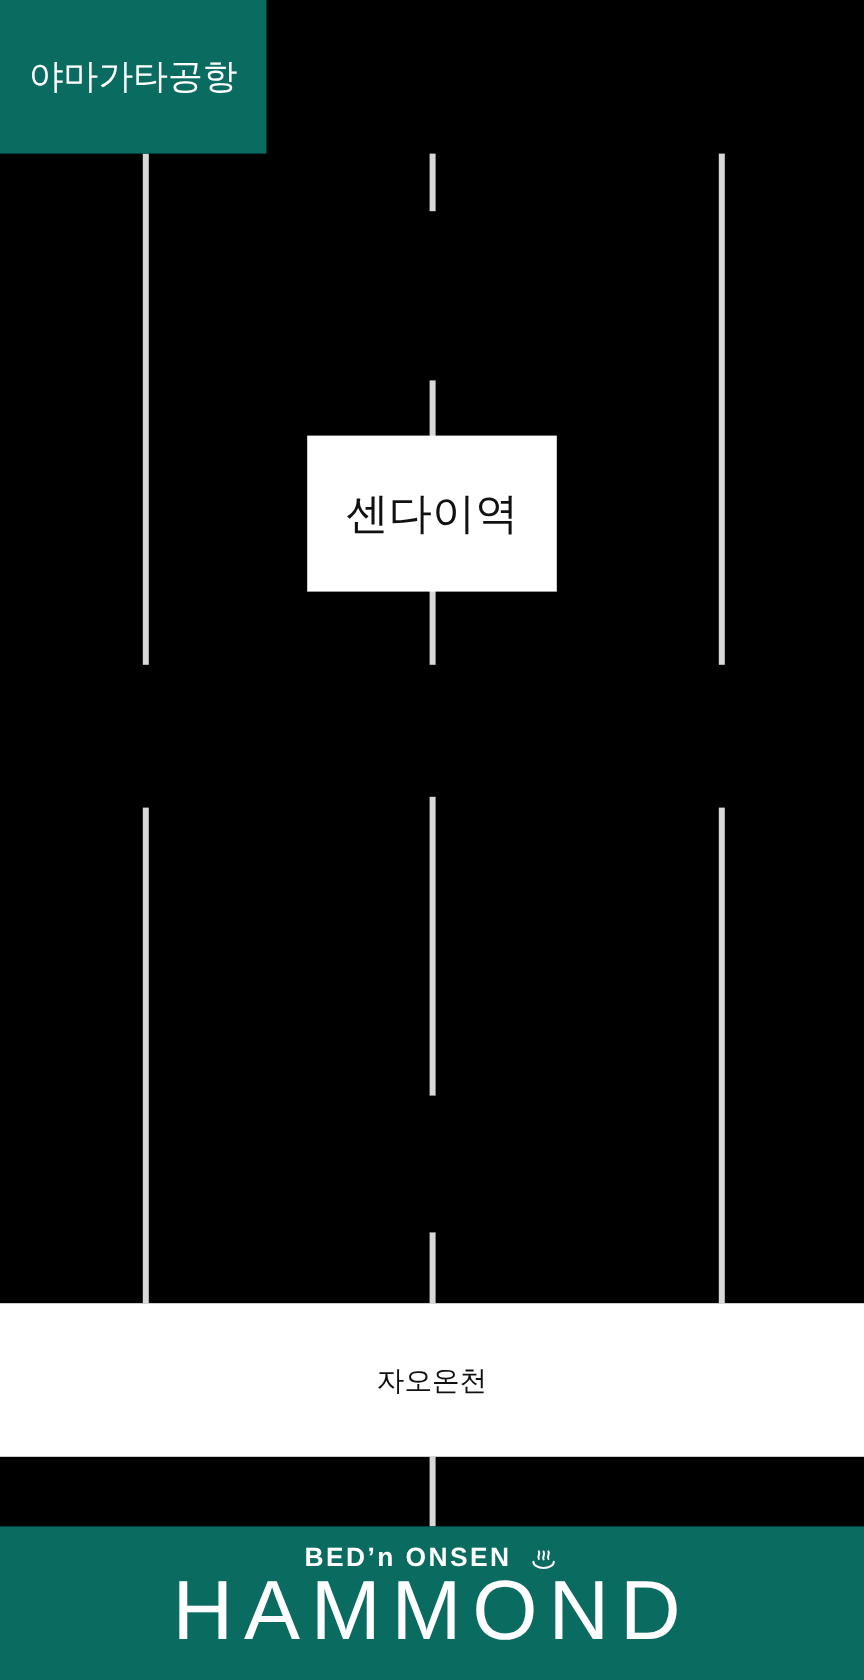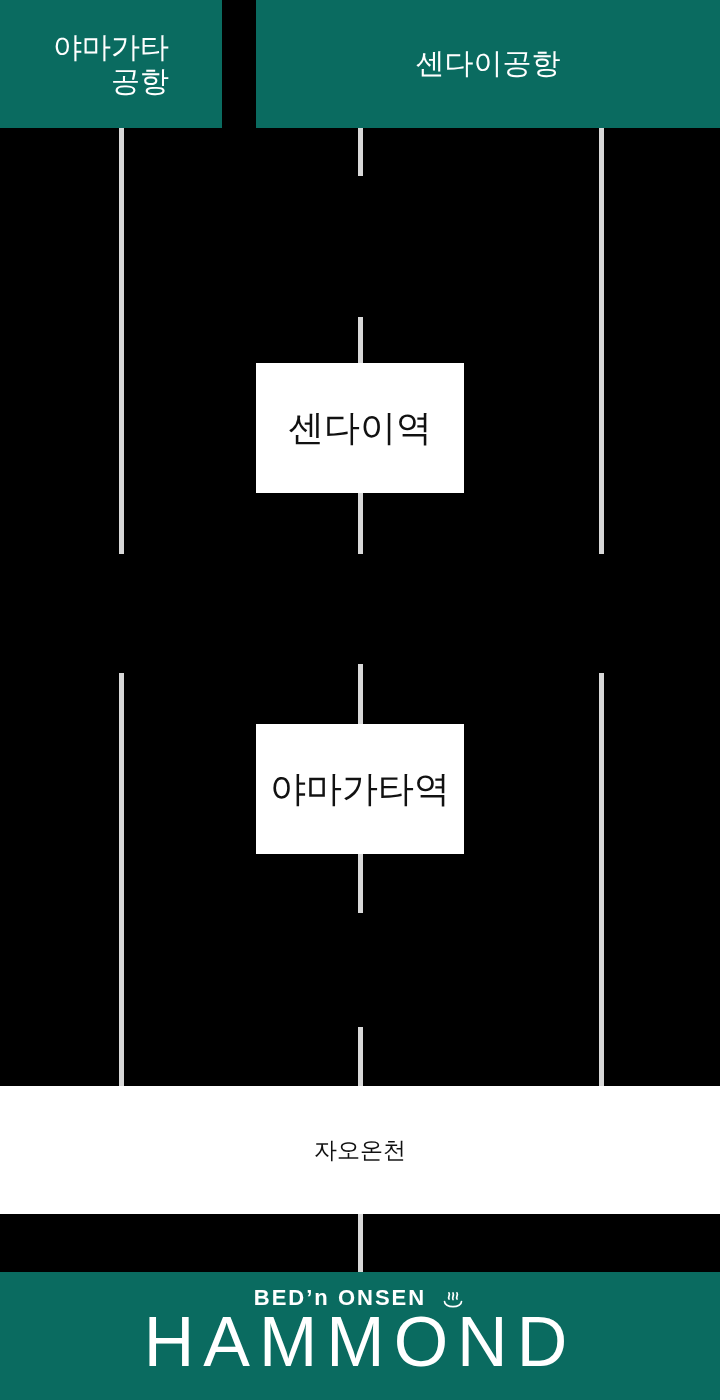--- a/index.html
+++ b/index.html
@@ -22,21 +22,21 @@
 
   
   .airport-box{
     position:absolute;top:0;height:128px;
     background:var(--teal,#0a6b60);color:var(--header_text,#fff);
     display:flex;align-items:center;justify-content:center;
     font-size:29px;text-align:center;
   }
   .airport-box.left{left:0;width:222px;}
   .airport-box.right{left:256px;width:464px;}
-  .airport-label{display:flex;flex-direction:column;align-items:flex-end;line-height:34px;font-family:Liberation Serif, serif;}
+  .airport-label{display:flex;flex-direction:row;align-items:flex-end;line-height:34px;font-family:Liberation Serif, serif;}
 
   
   .station-box{
     position:absolute;left:256px;width:208px;height:130px;
     background:var(--node_bg,#fff);color:var(--node_text,#111);
     display:flex;align-items:center;justify-content:center;
     font-size:36px;
   }
   .station-box.sendai{top:363px;}
   .station-box.yamagata{top:724px;}
@@ -76,29 +76,23 @@
   <div class="vline seg-center-5"></div>
   <div class="vline seg-right-1"></div>
   <div class="vline seg-right-2"></div>
 
   <div class="airport-box left">
     <div class="airport-label">
       <span>야마가타</span>
       <span>공항</span>
     </div>
   </div>
-  <div class="airport-box right">
-    <span>센다이공항</span>
-  </div>
 
   <div class="station-box sendai">
     <span>센다이역</span>
-  </div>
-  <div class="station-box yamagata">
-    <span>야마가타역</span>
   </div>
 
   <div class="zao-band">
     <span>자오온천</span>
   </div>
 
   <div class="footer">
     <div class="brand-top">
       <span>BED’n ONSEN</span>
       <svg class="onsen-svg" width="26" height="22" viewBox="0 0 26 22" fill="none" stroke="#ffffff" stroke-width="1.7" stroke-linecap="round">

